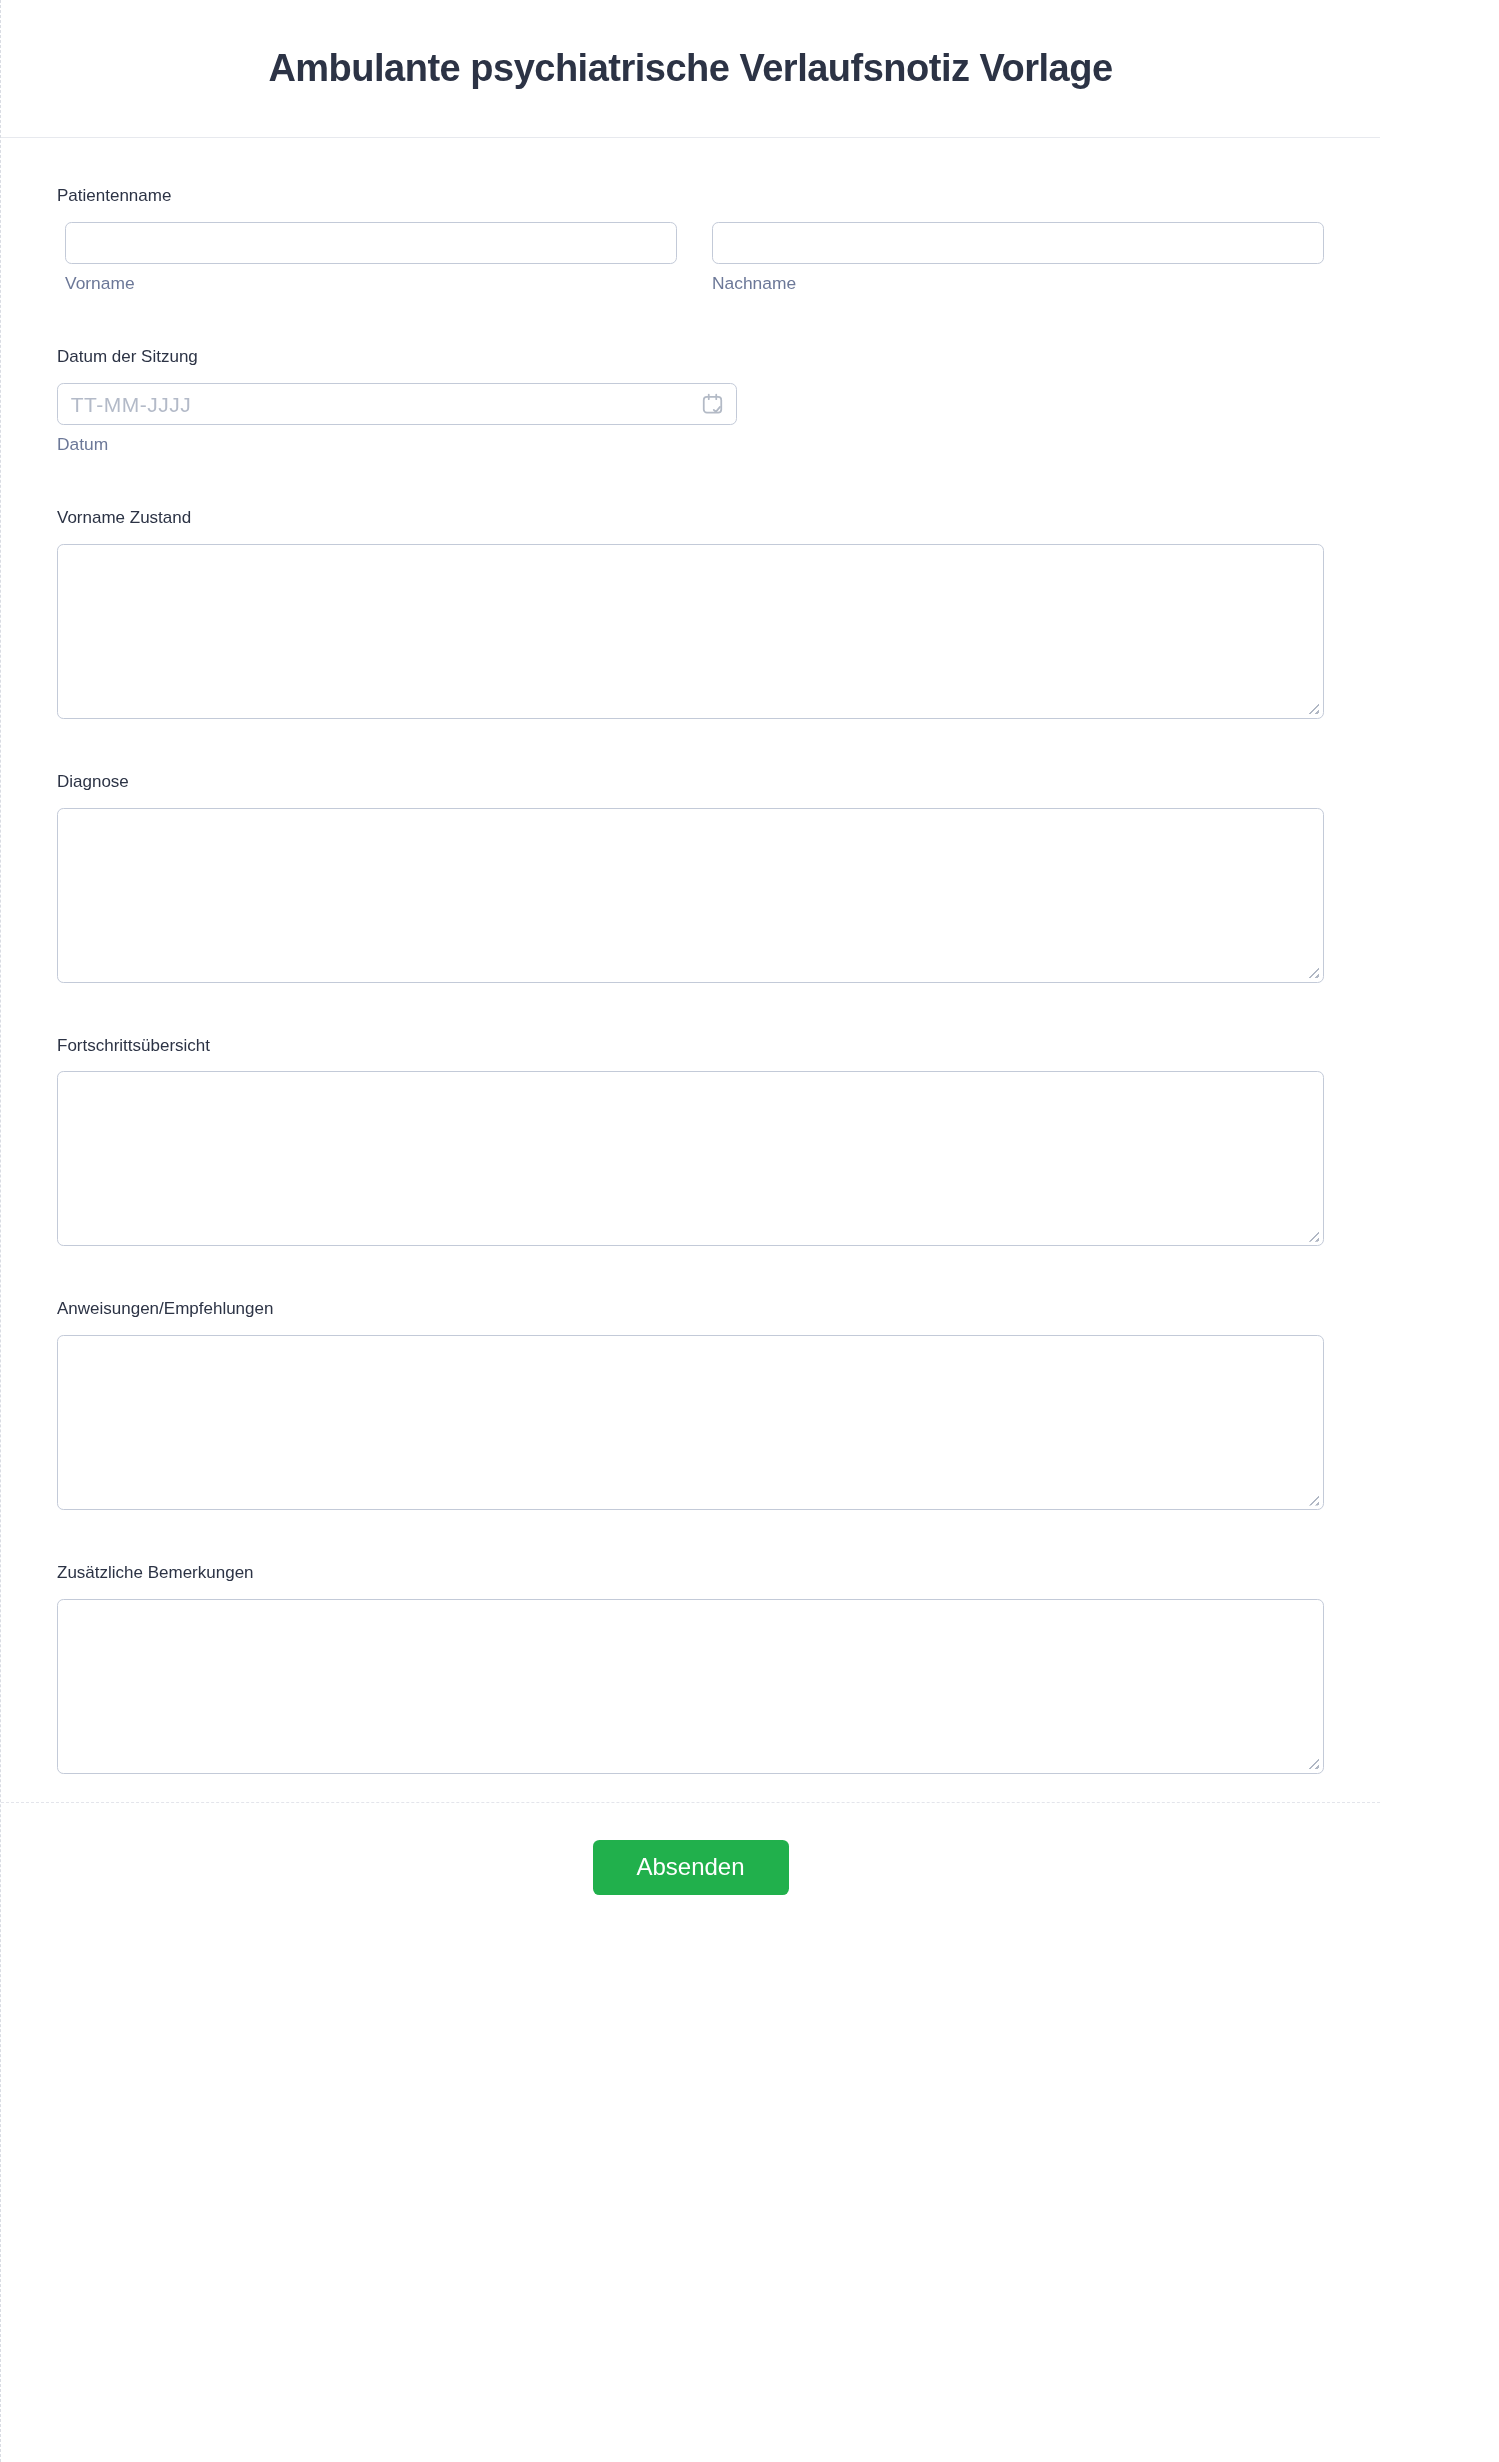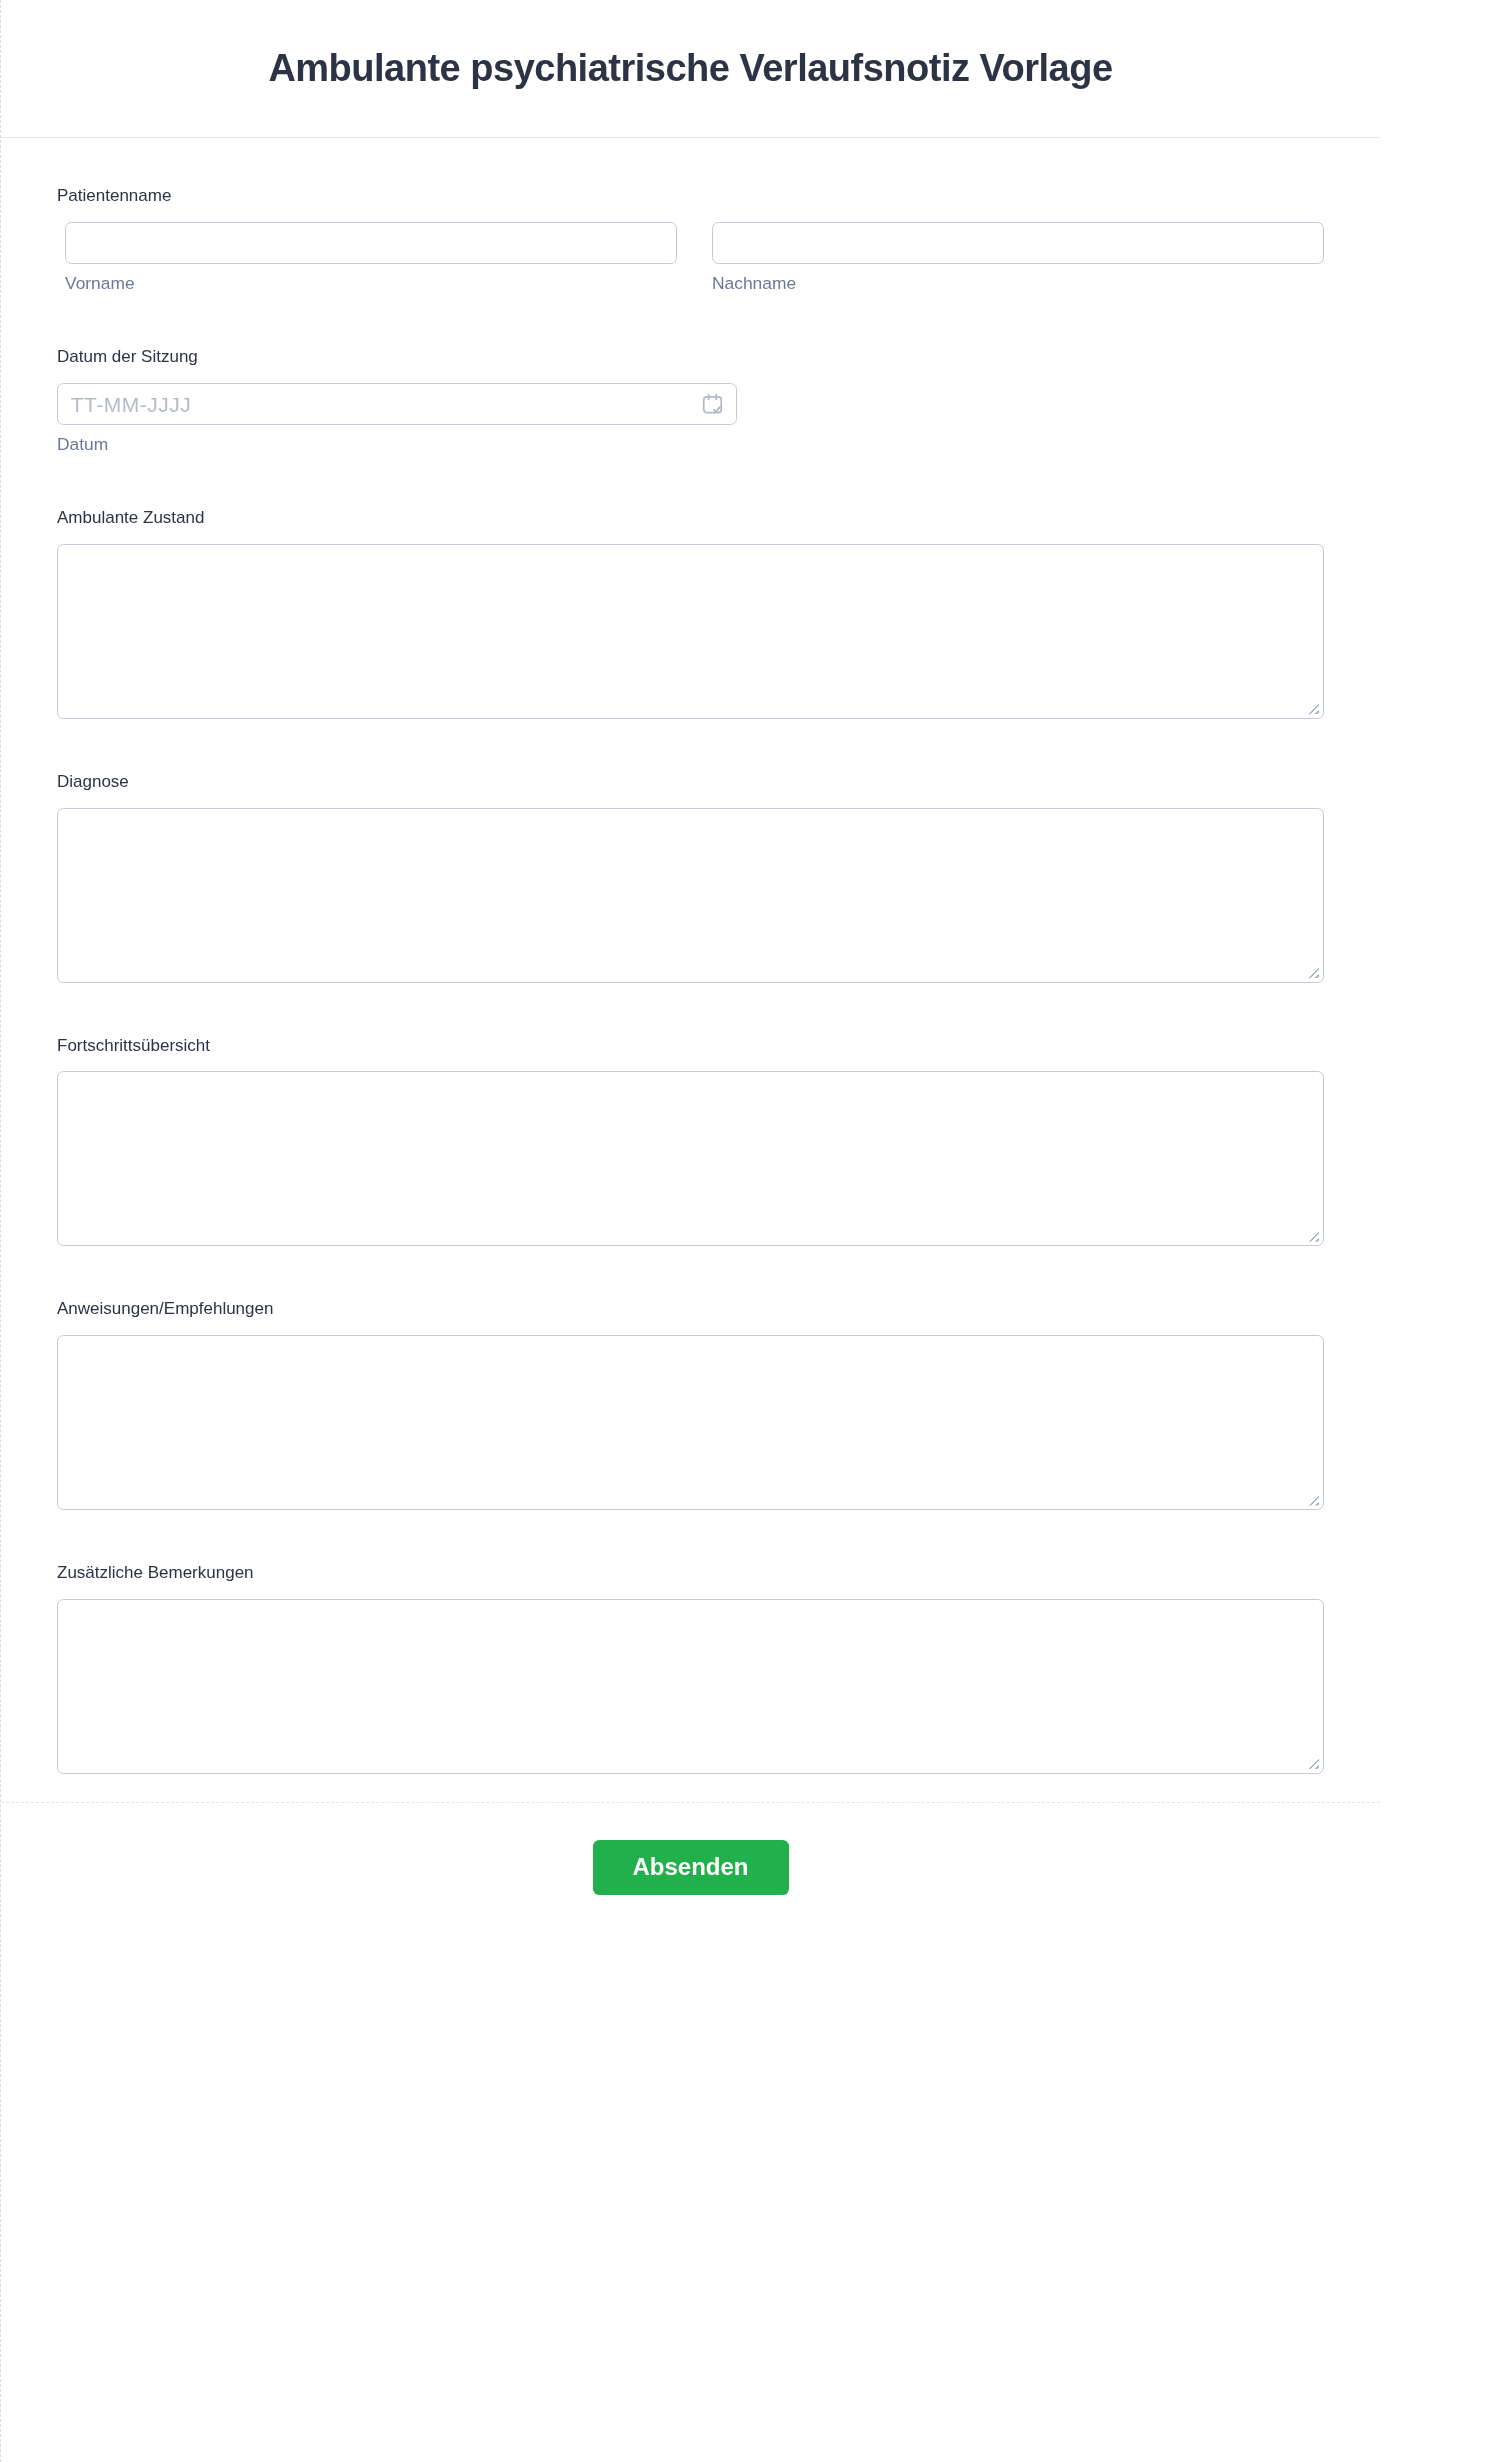--- a/index.html
+++ b/index.html
@@ -126,21 +126,20 @@
     min-width: 196px;
     height: 55px;
     padding: 0 33px;
     border: none;
     border-radius: 6.4px;
     background: #21b04c;
     color: #ffffff;
     font-family: "Liberation Sans", sans-serif;
     font-size: 24px;
     cursor: pointer;
-    font-weight: bold;
   }
 </style>
 </head>
 <body>
 
 <div class="page">
 
   <header class="form-header">
     <h1 class="form-title">Ambulante psychiatrische Verlaufsnotiz Vorlage</h1>
   </header>
@@ -171,21 +170,21 @@
             <line x1="8.4" y1="3" x2="8.4" y2="7.4"></line>
             <line x1="15.6" y1="3" x2="15.6" y2="7.4"></line>
             <polyline points="13.2,17.6 15.2,19.6 19.2,14.8"></polyline>
           </svg>
         </span>
       </div>
       <div class="sublabel">Datum</div>
     </section>
 
     <section class="field">
-      <div class="field-label">Ambulante Zustand</div>
+      <div class="field-label">Vorname Zustand</div>
       <div class="textarea-wrap">
         <textarea class="form-textarea" style=""></textarea>
         <span class="resize-handle"></span>
       </div>
     </section>
 
 
     <section class="field">
       <div class="field-label">Diagnose</div>
       <div class="textarea-wrap">

